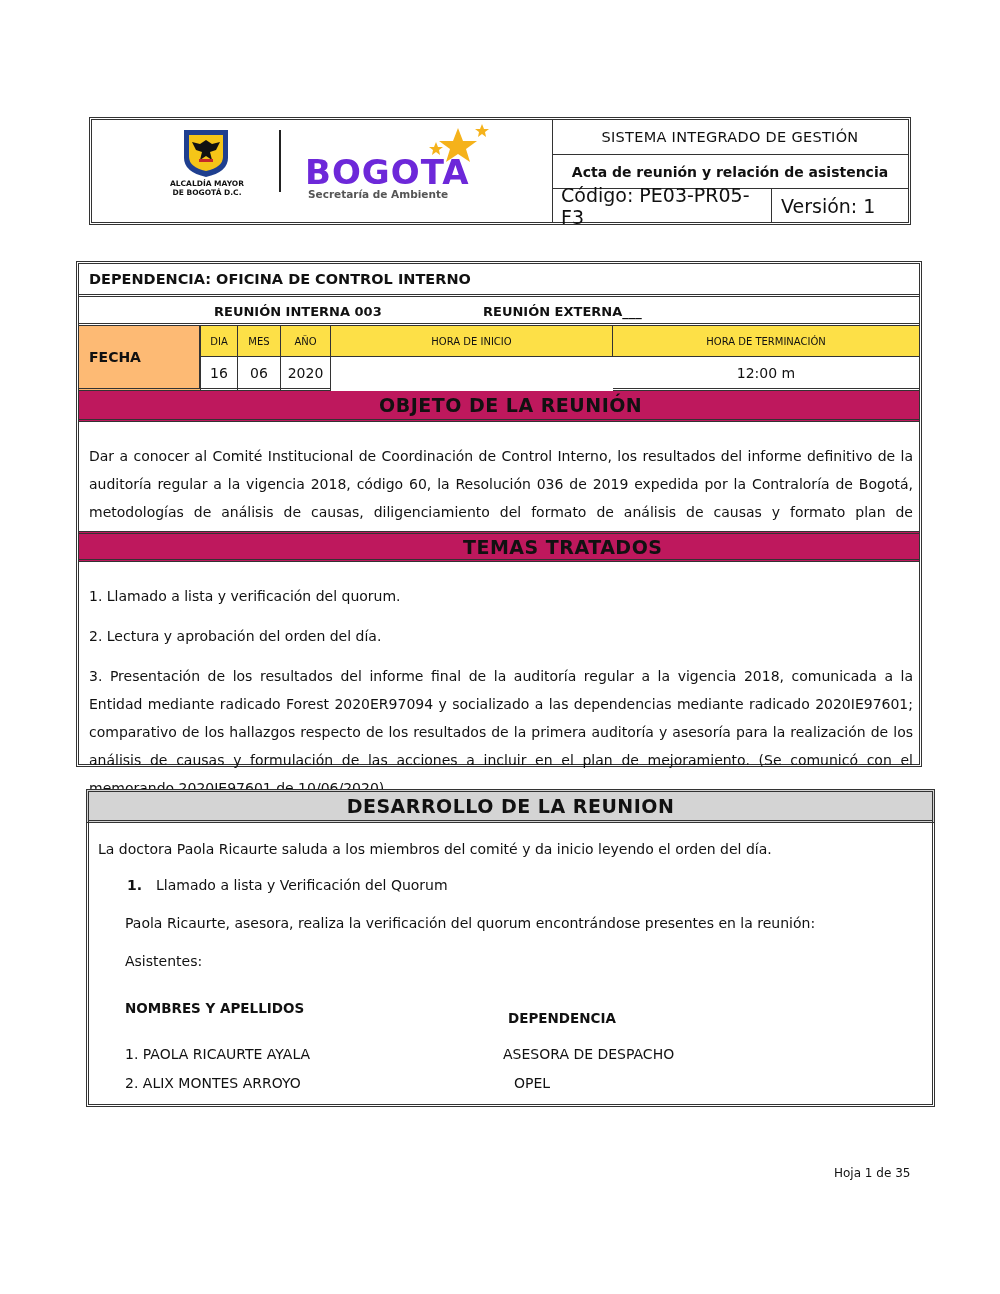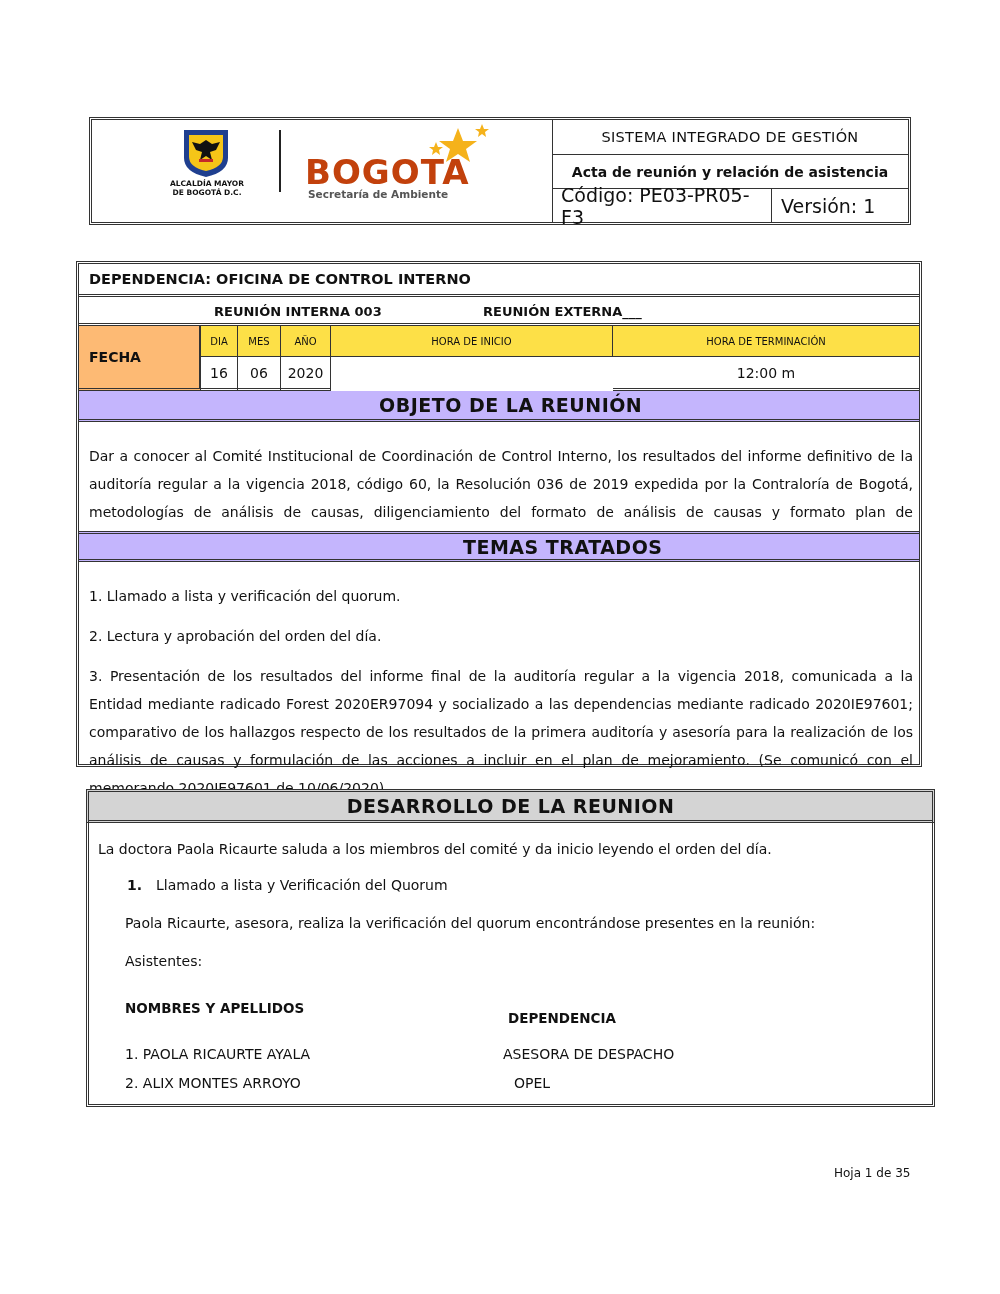--- a/index.html
+++ b/index.html
@@ -13,35 +13,35 @@
   .hdr-row { position:absolute; left:0; width:356px; display:flex; align-items:center; justify-content:center; font-size:14.5px; box-sizing:border-box; }
   .hdr-row.r1 { top:0; height:35px; border-bottom:1px solid #333; letter-spacing:0.3px; }
   .hdr-row.r2 { top:35px; height:34px; border-bottom:1px solid #333; font-weight:bold; font-size:14px; }
   .hdr-row.r3 { top:69px; height:33px; justify-content:flex-start; font-size:19px; }
   .hdr-row .cod { width:220px; padding-left:9px; border-right:1px solid #333; height:100%; display:flex; align-items:center; box-sizing:border-box; }
   .hdr-row .ver { padding-left:9px; }
 
   .escudo { position:absolute; left:86px; top:8px; width:56px; height:50px; }
   .alcaldia { position:absolute; left:66px; top:59px; width:98px; text-align:center; font-size:7.5px; font-weight:bold; line-height:9px; }
   .sep { position:absolute; left:187px; top:10px; width:2px; height:62px; background:#222; }
-  .bogota { position:absolute; left:213px; top:32px; font-size:34px; font-weight:900; color:#c2410c; letter-spacing:1px; font-family:"DejaVu Sans", sans-serif; }
+  .bogota { position:absolute; left:213px; top:32px; font-size:34px; font-weight:900; color:#6d28d9; letter-spacing:1px; font-family:"DejaVu Sans", sans-serif; }
   .secamb { position:absolute; left:216px; top:68px; font-size:10.5px; font-weight:bold; color:#555; }
   .stars { position:absolute; left:322px; top:4px; width:80px; height:50px; }
 
   
   .info { left:76px; top:261px; width:846px; height:506px; border:3px double #333; }
   .row { position:absolute; left:0; width:840px; box-sizing:border-box; }
   .dep { top:0; height:33px; border-bottom:3px double #333; font-weight:bold; font-size:14.5px; padding-left:10px; display:flex; align-items:center; }
   .reu { top:33px; height:29px; border-bottom:3px double #333; font-weight:bold; font-size:13px; }
   .reu span { position:absolute; top:7px; }
   .fecha-lbl { position:absolute; left:0; top:62px; width:122px; height:65px; background:#fdba74; font-weight:bold; font-size:14px; display:flex; align-items:center; padding-left:10px; box-sizing:border-box; border-right:2px solid #333; border-bottom:3px double #333; }
   .tcell { position:absolute; display:flex; align-items:center; justify-content:center; box-sizing:border-box; border-right:1px solid #333; }
   .th { top:62px; height:31px; font-size:10px; background:#fde047; border-bottom:1px solid #333; }
   .td { top:93px; height:34px; font-size:14px; border-bottom:3px double #333; }
-  .sect { position:absolute; left:0; width:840px; height:31px; background:#c4b5fd; font-weight:bold; font-size:19px; display:flex; align-items:center; box-sizing:border-box; letter-spacing:0.5px; }
+  .sect { position:absolute; left:0; width:840px; height:31px; background:#be185d; font-weight:bold; font-size:19px; display:flex; align-items:center; box-sizing:border-box; letter-spacing:0.5px; }
   .para { position:absolute; left:10px; width:824px; font-size:14px; line-height:28px; text-align:justify; }
   .para p { margin:0; }
 
   
   .des-h { left:86px; top:789px; width:849px; height:34px; border:3px double #333; background:#d4d4d4; font-weight:bold; font-size:19px; display:flex; align-items:center; justify-content:center; letter-spacing:0.5px; }
   .des { left:86px; top:820px; width:849px; height:287px; border:3px double #333; border-top:none; font-size:14px; }
   .des .t { position:absolute; }
 
   .footer { left:834px; top:1166px; font-size:12px; }
 </style>

